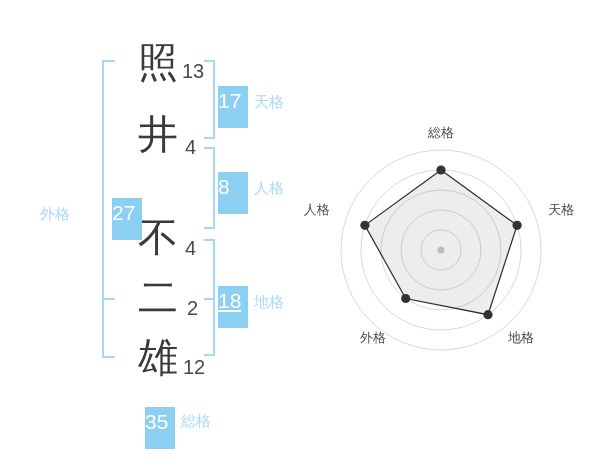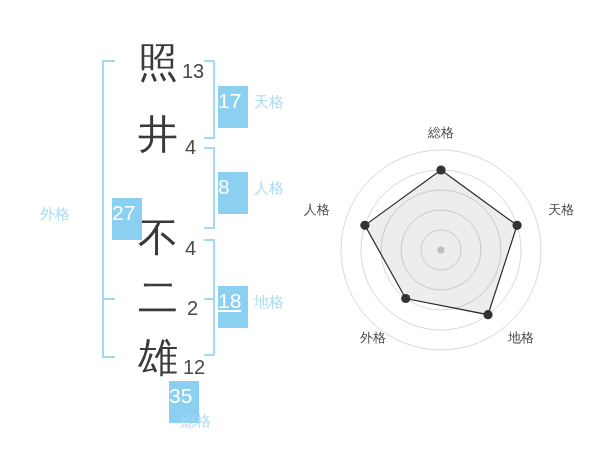--- a/index.html
+++ b/index.html
@@ -59,21 +59,21 @@
 
   <div class="badge" style="left:218px;top:172px;">8</div>
   <div class="badge-label" style="left:254px;top:180px;">人格</div>
 
   <div class="badge" style="left:218px;top:286px;text-decoration:underline;">18</div>
   <div class="badge-label" style="left:254px;top:294px;">地格</div>
 
   <div class="badge-label" style="left:40px;top:206px;">外格</div>
   <div class="badge" style="left:71px;top:198px;margin-left:41px;">27</div>
 
-  <div class="badge" style="left:145px;top:381px;margin-left:24px;">35</div>
+  <div class="badge" style="left:145px;top:407px;">35</div>
   <div class="badge-label" style="left:181px;top:413px;">総格</div>
 
   <svg class="chart" width="290" height="280" viewBox="0 0 290 280" xmlns="http://www.w3.org/2000/svg">
       <circle cx="141" cy="155" r="20" fill="none" stroke="#D9D9D9" stroke-width="1"></circle>
       <circle cx="141" cy="155" r="40" fill="none" stroke="#D9D9D9" stroke-width="1"></circle>
       <circle cx="141" cy="155" r="60" fill="none" stroke="#D9D9D9" stroke-width="1"></circle>
       <circle cx="141" cy="155" r="80" fill="none" stroke="#D9D9D9" stroke-width="1"></circle>
       <circle cx="141" cy="155" r="100" fill="none" stroke="#D9D9D9" stroke-width="1"></circle>
       <polygon points="141.0,75.0 217.1,130.3 188.0,219.7 105.7,203.5 64.9,130.3" fill="#000000" fill-opacity="0.07" stroke="#2B2B2B" stroke-width="1.2"></polygon>
       <circle cx="141.0" cy="75.0" r="4.6" fill="#333333"></circle>

